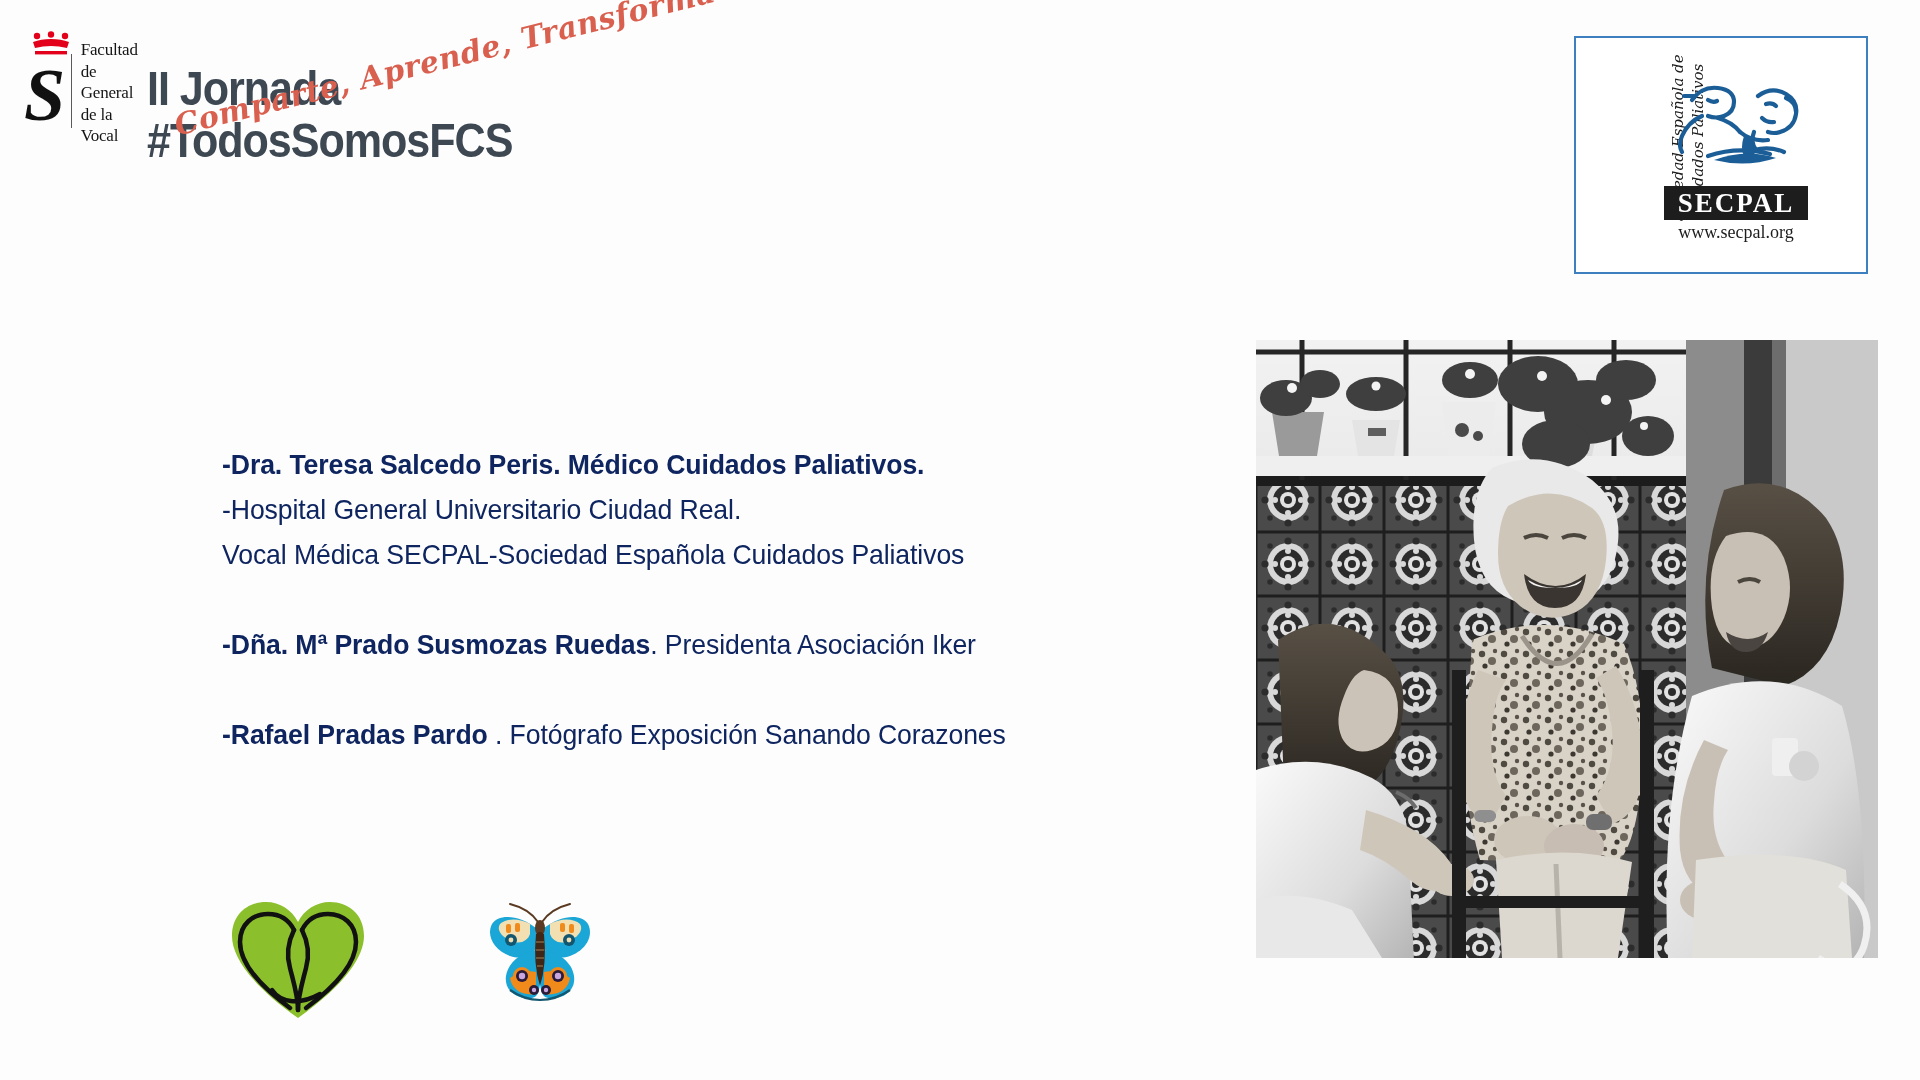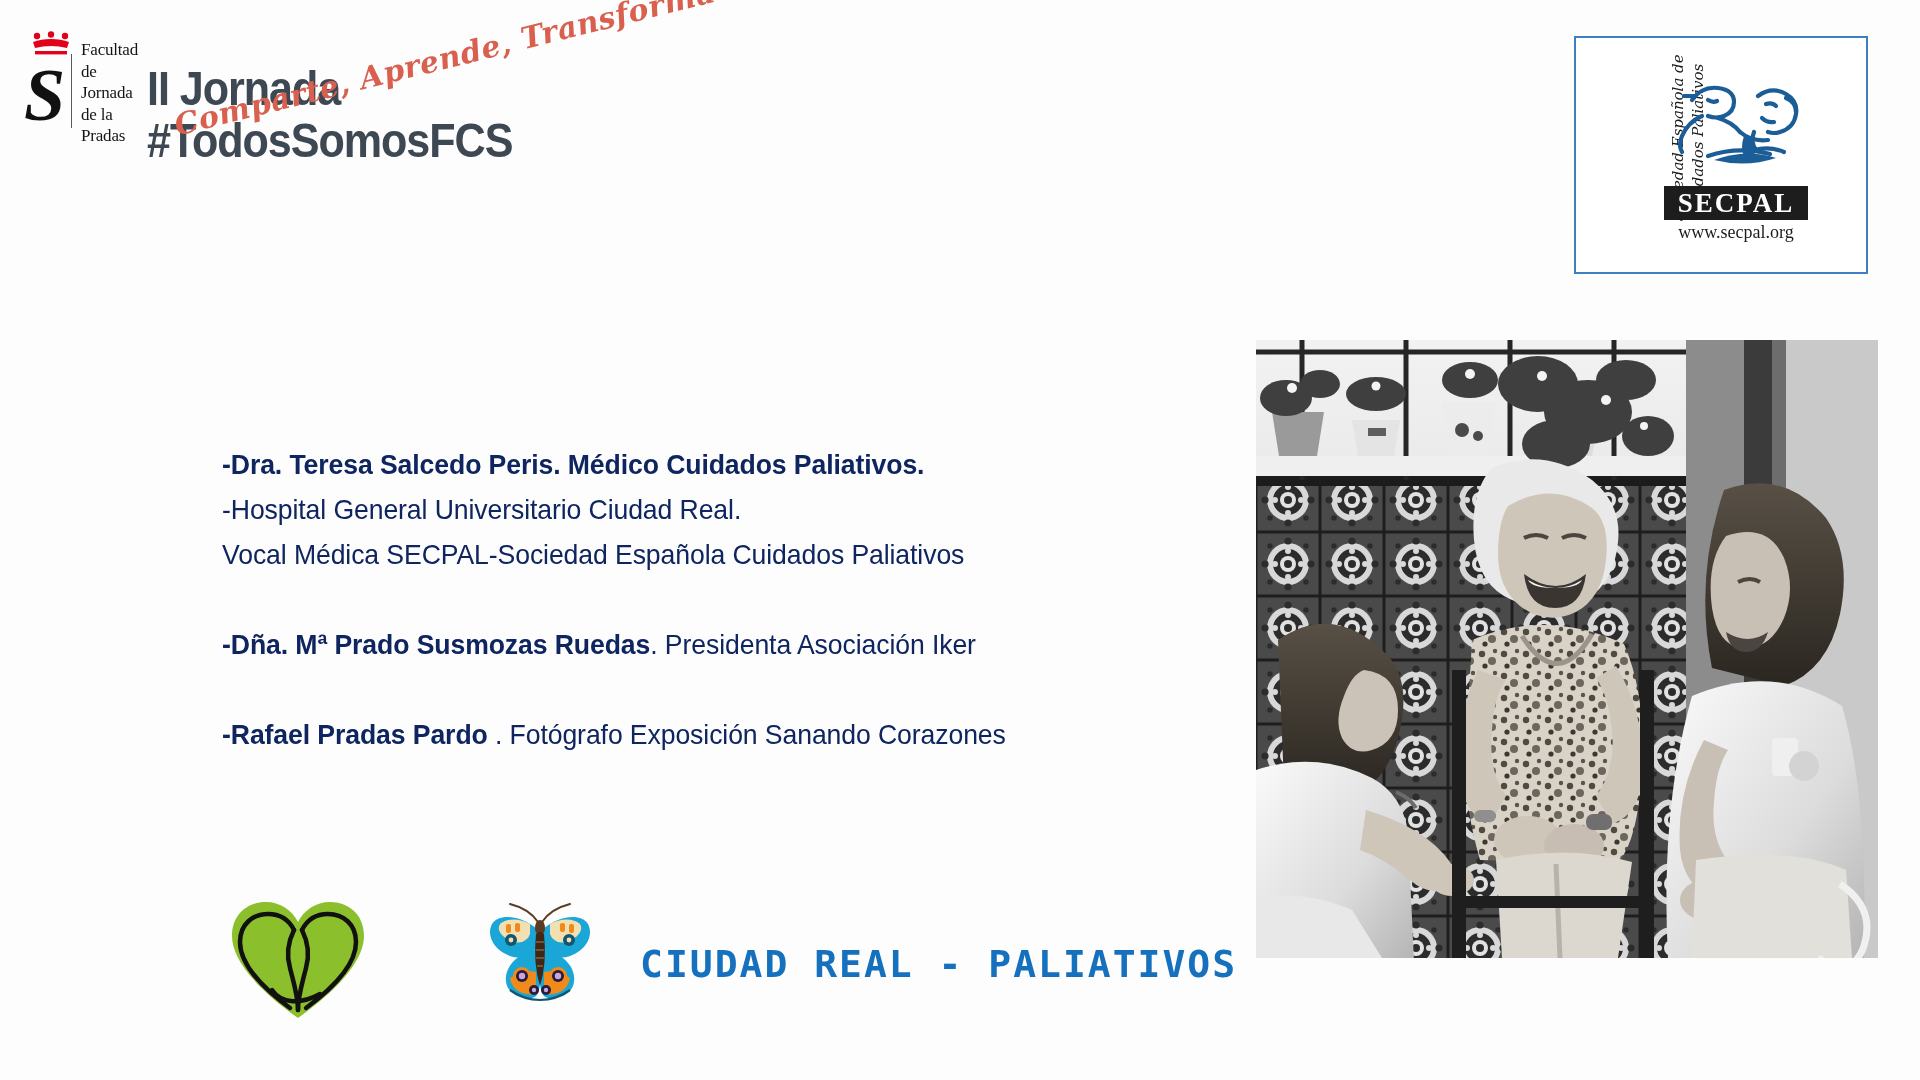--- a/index.html
+++ b/index.html
@@ -309,22 +309,22 @@
         <circle cx="21" cy="4.5" r="3.2" fill="#e2001a"></circle>
         <circle cx="35" cy="6" r="3.2" fill="#e2001a"></circle>
         <path d="M3 12 q8 -3 18 -3 q10 0 18 3 l-2 6 q-8 -2 -16 -2 q-8 0 -16 2 z" fill="#e2001a"></path>
         <rect x="5" y="21" width="32" height="3.4" fill="#e2001a"></rect>
       </svg>
       <div class="crest-s">S</div>
     </div>
     <div class="crest-divider"></div>
     <div class="faculty-text">
       <div>Facultad de</div>
-      <div>Jornada de la</div>
-      <div>Pradas</div>
+      <div>General de la</div>
+      <div>Vocal</div>
     </div>
   </div>
 
   <div class="jornada-block">
     <div class="jornada-line1">II Jornada</div>
     <div class="jornada-line2">#TodosSomosFCS</div>
     <div class="jornada-script">Comparte, Aprende, Transforma</div>
   </div>
 
 
@@ -595,15 +595,14 @@
     <ellipse cx="56" cy="30" rx="5" ry="8" fill="#5a3a22"></ellipse>
     <path d="M52 36 q4 -4 8 0 q3 30 -4 52 q-7 -22 -4 -52 z" fill="#3e2716"></path>
     <g stroke="#8a6a48" stroke-width="1.4">
       <line x1="52" y1="44" x2="60" y2="44"></line>
       <line x1="52" y1="52" x2="60" y2="52"></line>
       <line x1="52" y1="60" x2="60" y2="60"></line>
       <line x1="53" y1="68" x2="59" y2="68"></line>
     </g>
   </svg>
 
-  <div class="ciudad-real">CIUDAD REAL - PALIATIVOS</div>
 
 </div>
 
 </body></html>

